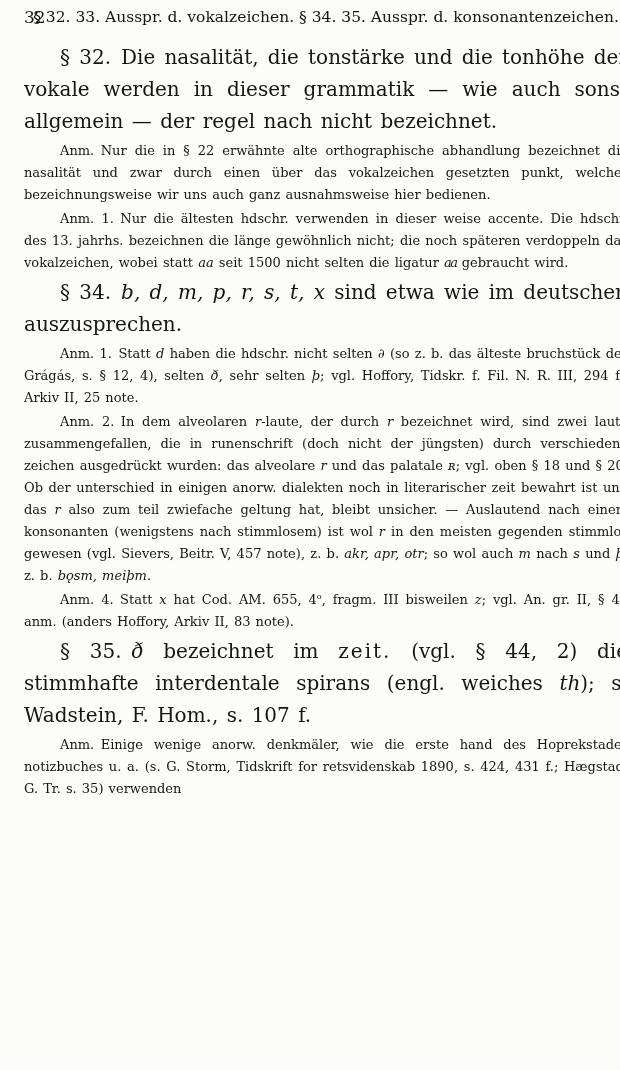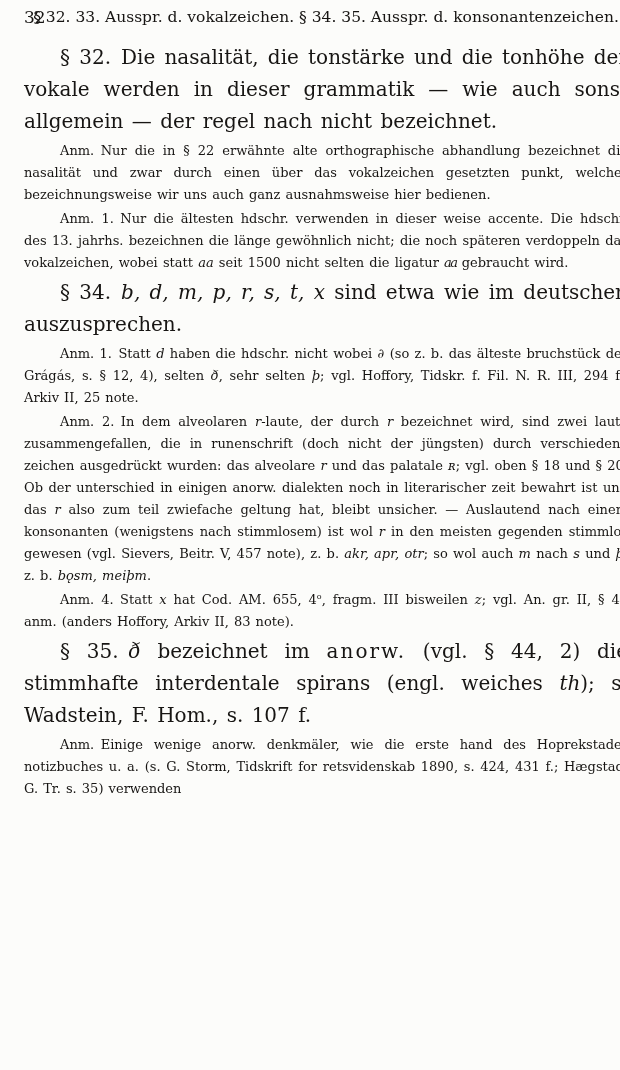--- a/index.html
+++ b/index.html
@@ -63,24 +63,24 @@
 
   <p class="anm"><span>Anm. Nur die in § 22 erwähnte alte orthographische abhandlung bezeichnet die nasalität und zwar durch einen über das vokalzeichen gesetzten punkt, welcher bezeichnungsweise wir uns auch ganz ausnahmsweise hier bedienen.</span></p>
 
 
   <p class="anm"><span>Anm. 1. Nur die ältesten hdschr. verwenden in dieser weise accente. Die hdschr. des 13. jahrhs. bezeichnen die länge gewöhnlich nicht; die noch späteren verdoppeln das vokalzeichen, wobei statt </span><span class="it">aa</span><span> seit 1500 nicht selten die ligatur </span><span class="it lig">aa</span><span> gebraucht wird.</span></p>
 
 
 
   <p class="main"><span>§ 34. </span><span class="it">b, d, m, p, r, s, t, x</span><span> sind etwa wie im deutschen auszusprechen.</span></p>
 
-  <p class="anm"><span>Anm. 1. Statt </span><span class="it">d</span><span> haben die hdschr. nicht wobei </span><span class="it">∂</span><span> (so z. b. das älteste bruchstück der Grágás, s. § 12, 4), selten </span><span class="it">ð</span><span>, sehr selten </span><span class="it">þ</span><span>; vgl. Hoffory, Tidskr. f. Fil. N. R. III, 294 f., Arkiv II, 25 note.</span></p>
+  <p class="anm"><span>Anm. 1. Statt </span><span class="it">d</span><span> haben die hdschr. nicht selten </span><span class="it">∂</span><span> (so z. b. das älteste bruchstück der Grágás, s. § 12, 4), selten </span><span class="it">ð</span><span>, sehr selten </span><span class="it">þ</span><span>; vgl. Hoffory, Tidskr. f. Fil. N. R. III, 294 f., Arkiv II, 25 note.</span></p>
 
   <p class="anm"><span>Anm. 2. In dem alveolaren </span><span class="it">r</span><span>-laute, der durch </span><span class="it">r</span><span> bezeichnet wird, sind zwei laute zusammengefallen, die in runenschrift (doch nicht der jüngsten) durch verschiedene zeichen ausgedrückt wurden: das alveolare </span><span class="it">r</span><span> und das palatale </span><span class="it">ʀ</span><span>; vgl. oben § 18 und § 20. Ob der unterschied in einigen anorw. dialekten noch in literarischer zeit bewahrt ist und das </span><span class="it">r</span><span> also zum teil zwiefache geltung hat, bleibt unsicher. — Auslautend nach einem konsonanten (wenigstens nach stimmlosem) ist wol </span><span class="it">r</span><span> in den meisten gegenden stimmlos gewesen (vgl. Sievers, Beitr. V, 457 note), z. b. </span><span class="it">akr, apr, otr</span><span>; so wol auch </span><span class="it">m</span><span> nach </span><span class="it">s</span><span> und </span><span class="it">þ</span><span>, z. b. </span><span class="it">bǫsm, meiþm</span><span>.</span></p>
 
 
   <p class="anm"><span>Anm. 4. Statt </span><span class="it">x</span><span> hat Cod. AM. 655, 4</span><span class="sup">o</span><span>, fragm. III bisweilen </span><span class="it">z</span><span>; vgl. An. gr. II, § 49 anm. (anders Hoffory, Arkiv II, 83 note).</span></p>
 
-  <p class="main"><span>§ 35. </span><span class="it">ð</span><span> bezeichnet im </span><span class="g2">anorw.</span><span> (vgl. § 44, 2) die stimmhafte interdentale spirans (engl. weiches </span><span class="it">th</span><span>); s. Wadstein, F. Hom., s. 107 f.</span></p>
+  <p class="main"><span>§ 35. </span><span class="it">ð</span><span> bezeichnet im </span><span class="g2">zeit.</span><span> (vgl. § 44, 2) die stimmhafte interdentale spirans (engl. weiches </span><span class="it">th</span><span>); s. Wadstein, F. Hom., s. 107 f.</span></p>
 
   <p class="anm"><span>Anm. Einige wenige anorw. denkmäler, wie die erste hand des Hoprekstader notizbuches u. a. (s. G. Storm, Tidskrift for retsvidenskab 1890, s. 424, 431 f.; Hægstad, G. Tr. s. 35) verwenden </span></p>
 
 </div>
 
 </body></html>

